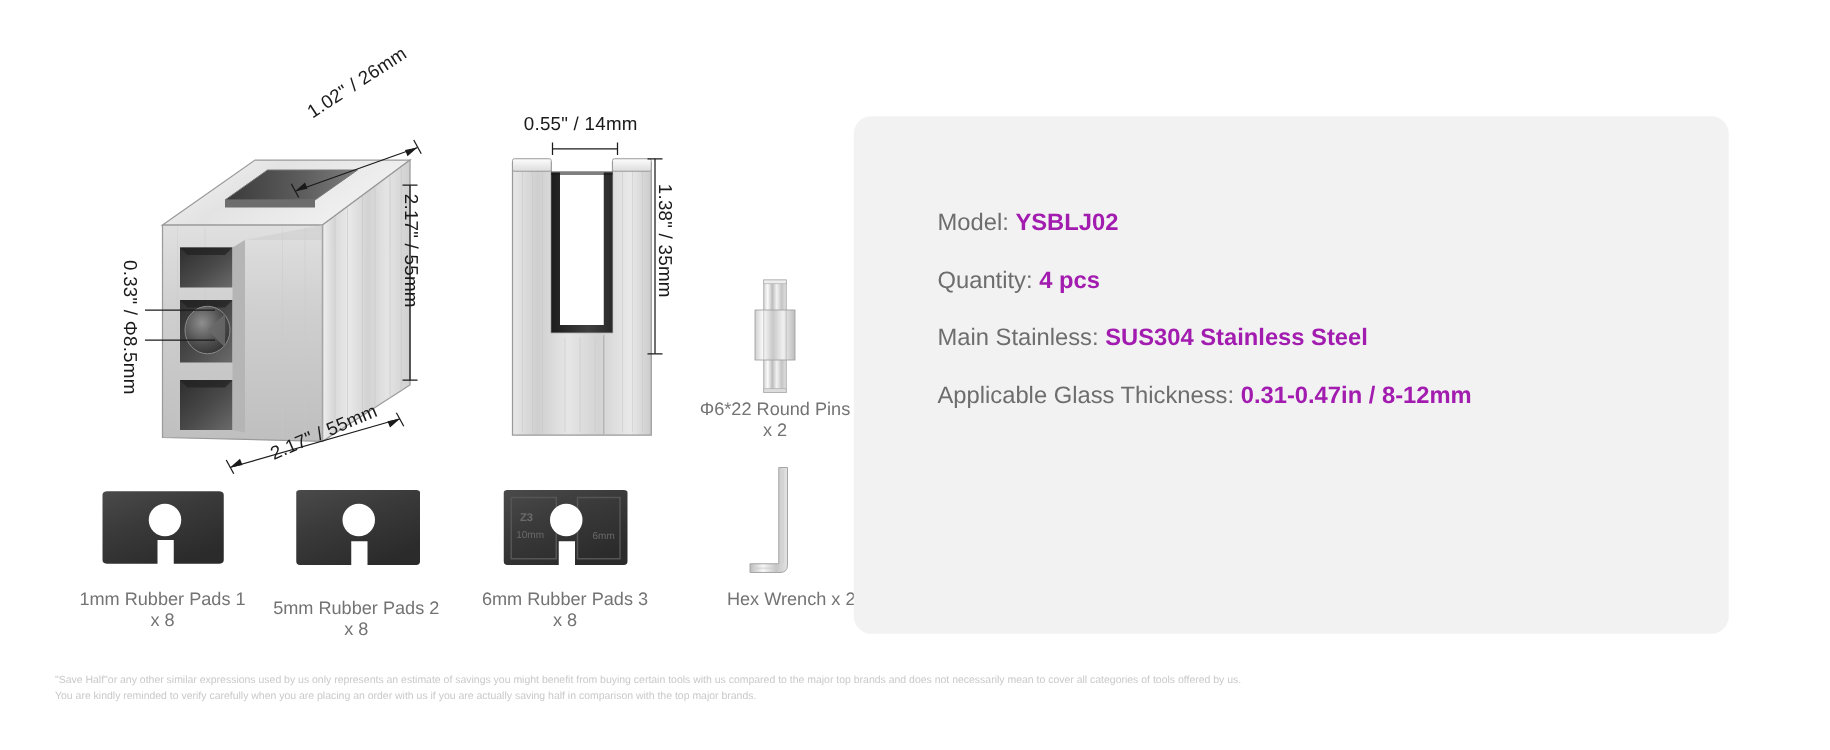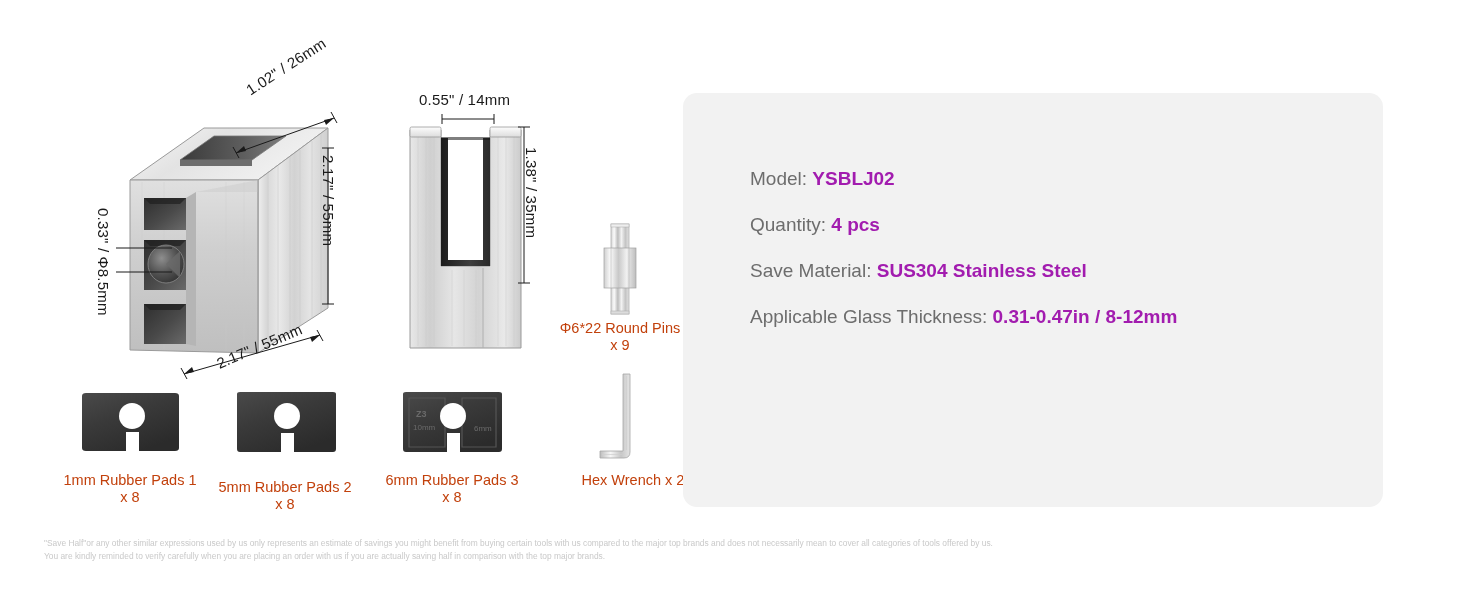--- a/index.html
+++ b/index.html
@@ -30,21 +30,21 @@
     font-family: "Liberation Sans", sans-serif;
     font-size: 15px;
     color: #1a1a1a;
     white-space: nowrap;
     letter-spacing: .2px;
   }
   .caption {
     position: absolute;
     font-family: "Liberation Sans", sans-serif;
     font-size: 14.5px;
-    color: #c2410c;
+    color: #737373;
     text-align: center;
     white-space: nowrap;
     line-height: 17px;
   }
 
   
   #clamp3d { position: absolute; left: 118px; top: 118px; width: 220px; height: 240px; }
 
   
   #sideview { position: absolute; left: 408px; top: 118px; width: 115px; height: 232px; }
@@ -292,21 +292,21 @@
     </defs>
     <rect x="13" y="2" width="18" height="90" fill="url(#pinShaft)" stroke="#a8a8a8" stroke-width="0.7"></rect>
     <rect x="6" y="26" width="32" height="40" fill="url(#pinCollar)" stroke="#a0a0a0" stroke-width="0.7"></rect>
     <line x1="13" y1="26" x2="13" y2="66" stroke="#b4b4b4" stroke-width="0.6"></line>
     <line x1="31" y1="26" x2="31" y2="66" stroke="#b4b4b4" stroke-width="0.6"></line>
     <rect x="13" y="2" width="18" height="3" fill="#eeeeee" stroke="#a8a8a8" stroke-width="0.5"></rect>
     <rect x="13" y="89" width="18" height="3" fill="#dcdcdc" stroke="#a8a8a8" stroke-width="0.5"></rect>
   </svg>
   <div class="caption" style="left:545px; top:320px; width:150px;">
     <span>Φ6*22 Round Pins</span><br>
-    <span>x 9</span>
+    <span>x 2</span>
   </div>
 
   <svg class="pad-wrap" style="left:78px; top:392px; width:105px; height:62px;" viewBox="0 0 105 62">
     <defs>
       <linearGradient id="padGrad" x1="0" y1="0" x2="0.6" y2="1">
         <stop offset="0%" stop-color="#4a4a4a"></stop>
         <stop offset="45%" stop-color="#3a3a3a"></stop>
         <stop offset="100%" stop-color="#2b2b2b"></stop>
       </linearGradient>
     </defs>
@@ -369,21 +369,21 @@
 
       <div class="spec-row">
         <span>Model: </span><span class="spec-value">YSBLJ02</span>
       </div>
 
       <div class="spec-row">
         <span>Quantity: </span><span class="spec-value">4 pcs</span>
       </div>
 
       <div class="spec-row">
-        <span>Save Material: </span><span class="spec-value">SUS304 Stainless Steel</span>
+        <span>Main Stainless: </span><span class="spec-value">SUS304 Stainless Steel</span>
       </div>
 
       <div class="spec-row">
         <span>Applicable Glass Thickness: </span><span class="spec-value">0.31-0.47in / 8-12mm</span>
       </div>
 
 
 
     </div>
   </div>

